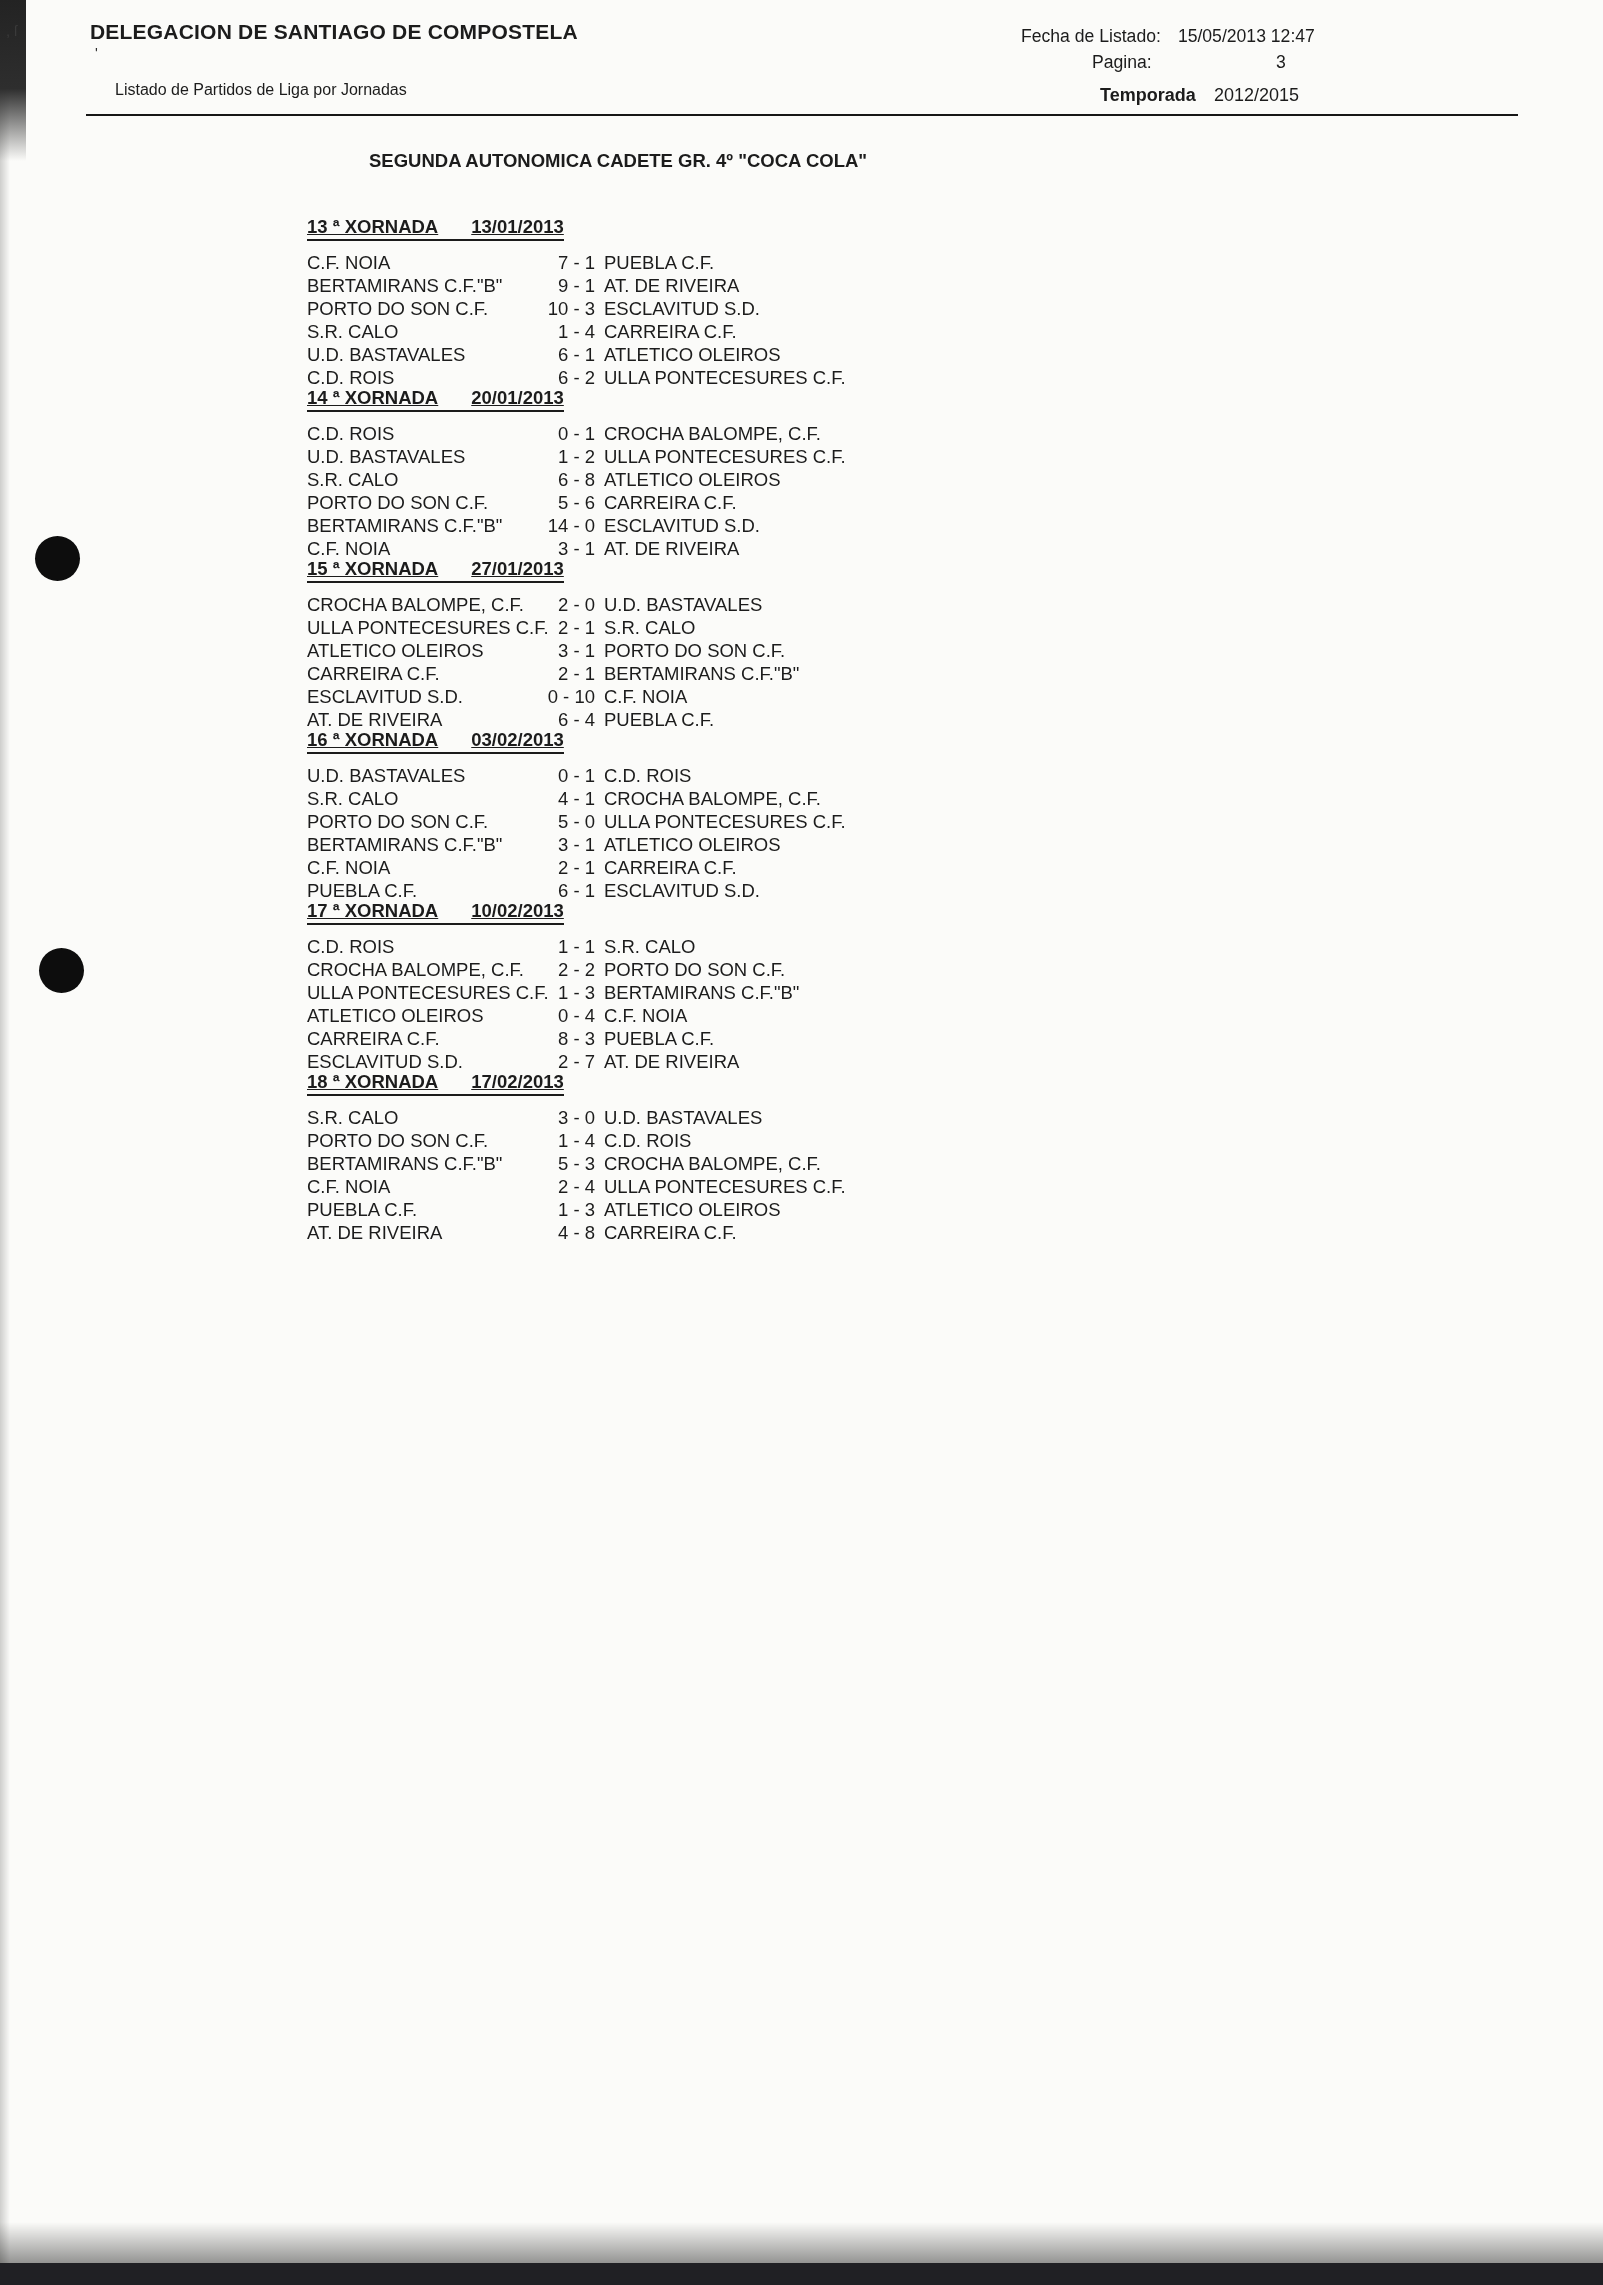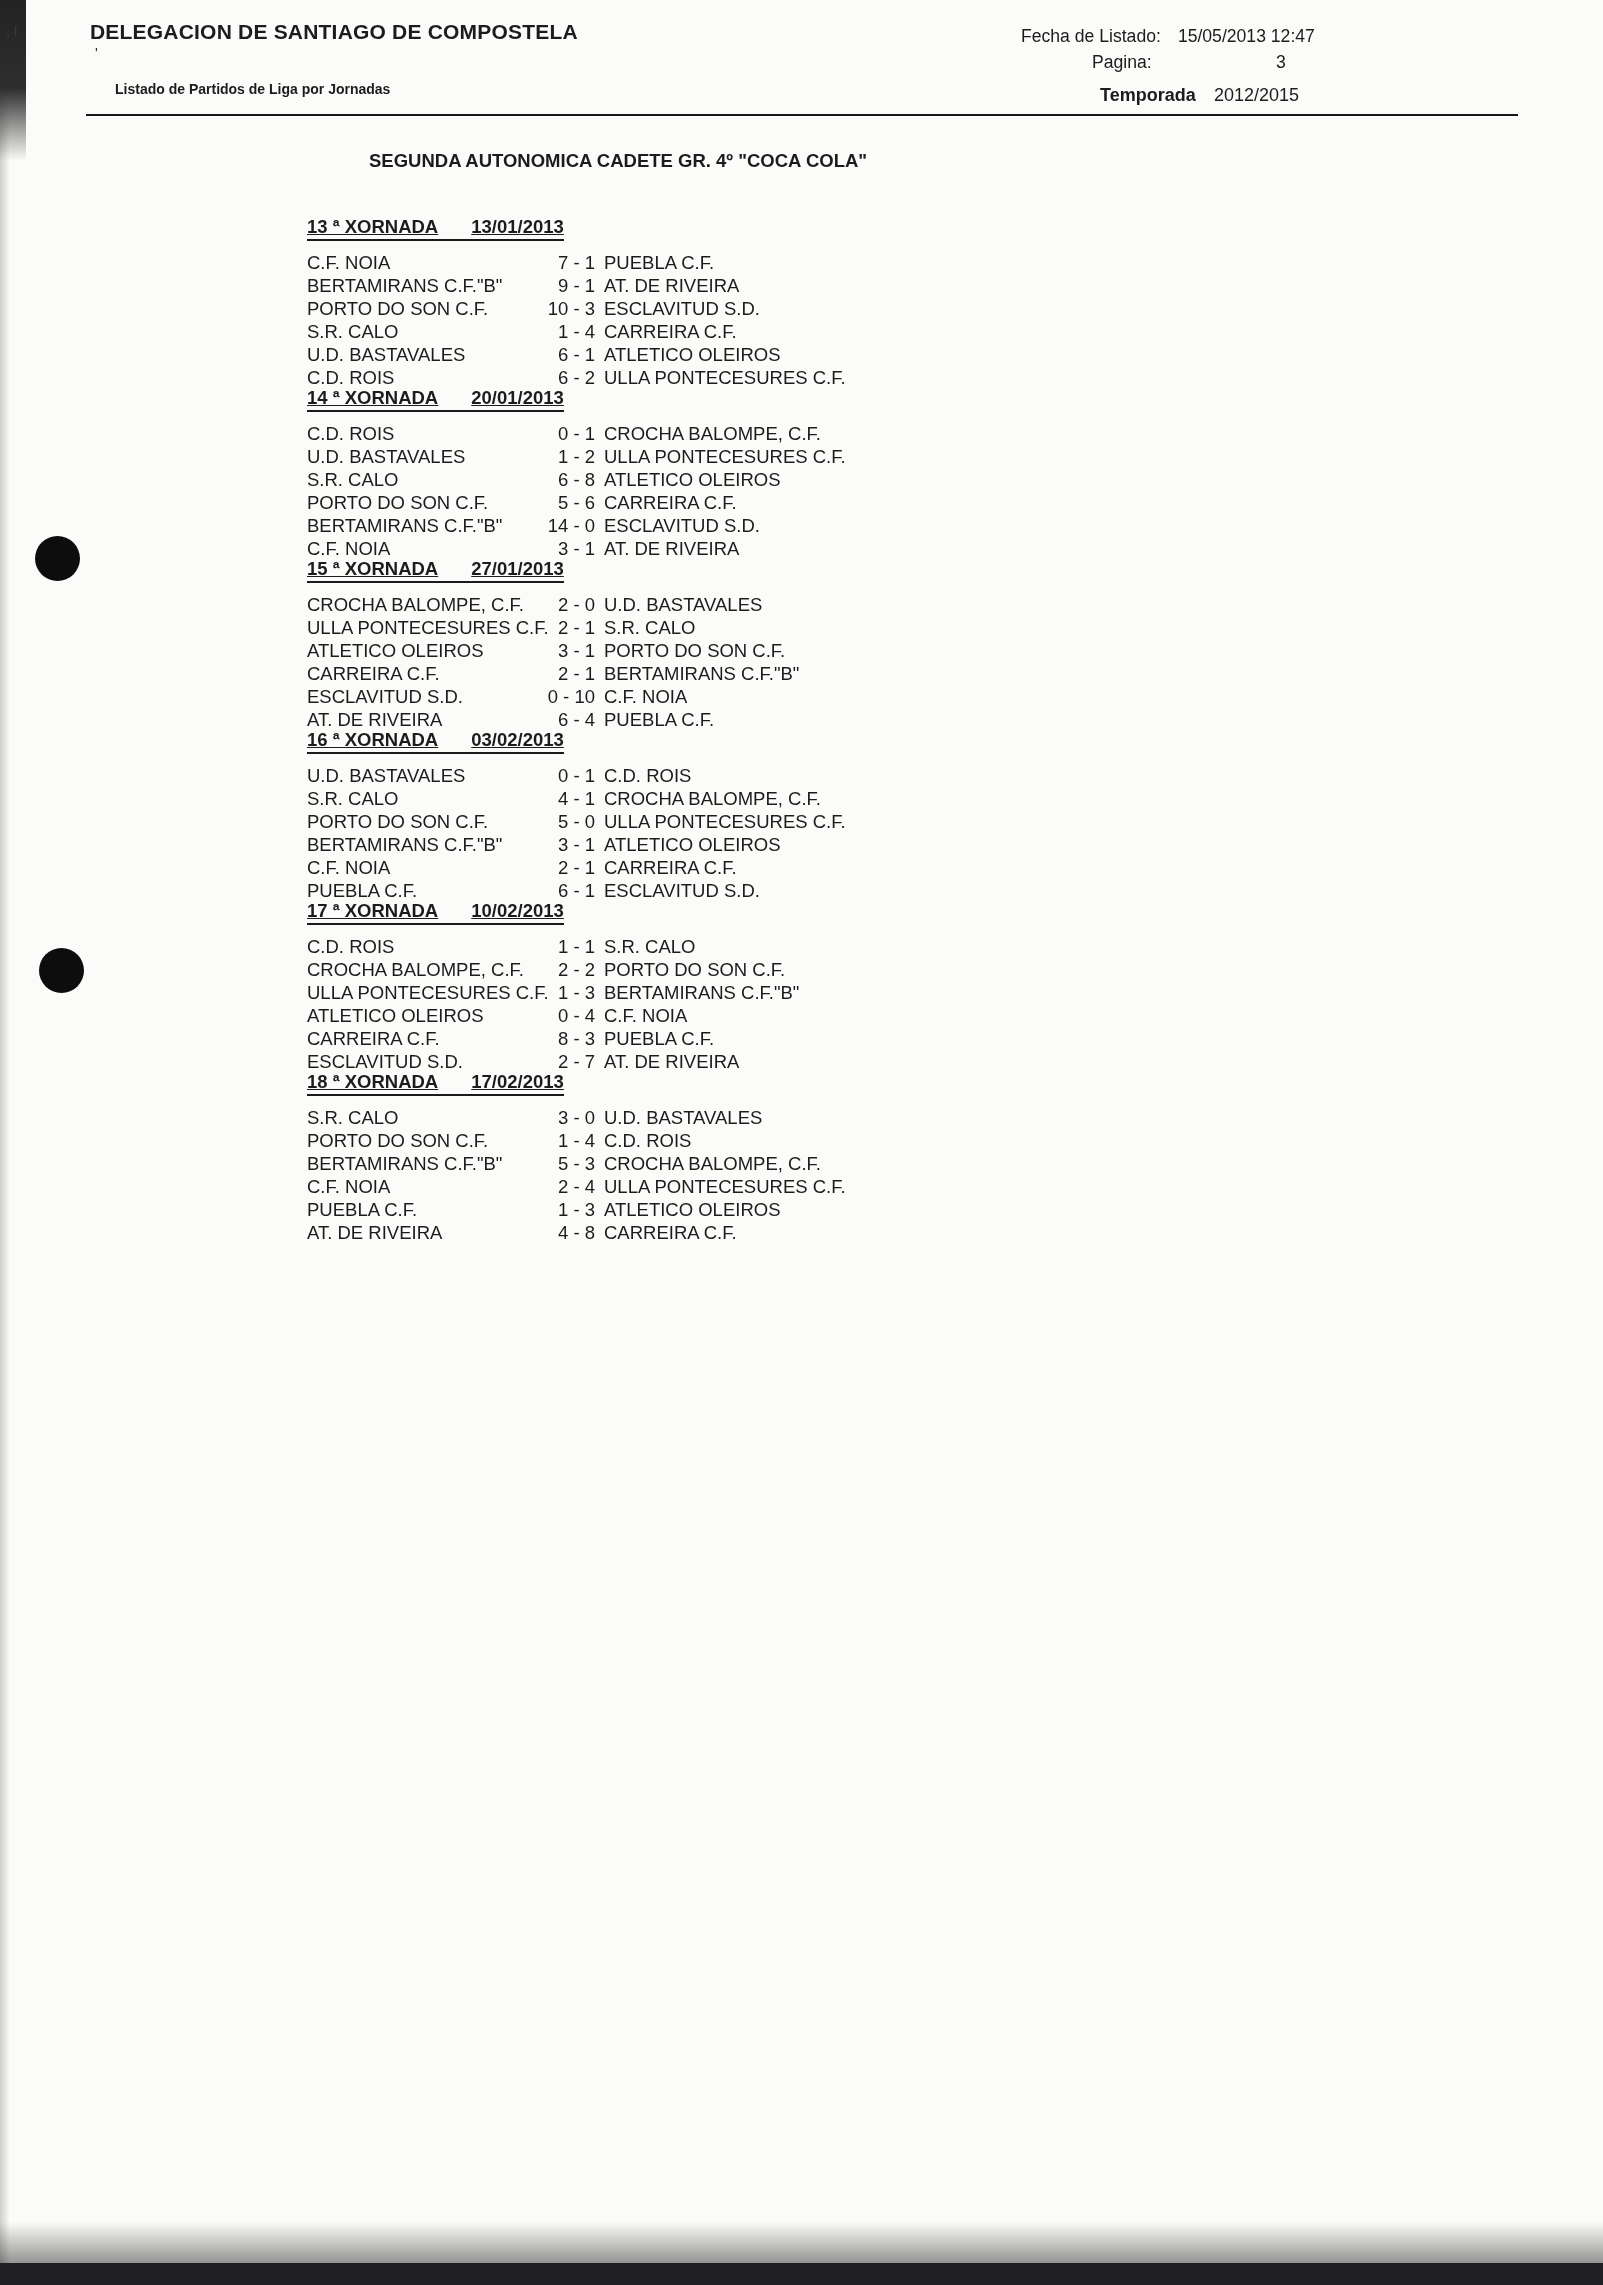--- a/index.html
+++ b/index.html
@@ -30,21 +30,21 @@
   .hole-2 { left:39px; top:948px; }
   .corner-mark { position:absolute; left:5.9px;  top:23.4px; font-size:14.6px; color:#3a3a3a; }
   .head-mark   { position:absolute; left:95px; top:45px; font-size:14.6px; color:#2a2a2a; }
 
   
   .delegation      { position:absolute; left:90px;   top:19.5px; font-size:21px; font-weight:bold; letter-spacing:0.2px; white-space:nowrap; }
   .fecha           { position:absolute; left:1021px; top:26px; font-size:17.6px; white-space:nowrap; }
   .fecha .lbl      { margin-right:17px; }
   .pagina-label    { position:absolute; left:1092px; top:52px; font-size:17.6px; font-weight:normal; }
   .pagina-value    { position:absolute; left:1276px; top:52px; font-size:17.6px; }
-  .listado         { position:absolute; left:115px;  top:81px; font-size:14px; font-weight:bold; white-space:nowrap; }
+  .listado         { position:absolute; left:115px;  top:81px; font-size:16px; font-weight:normal; white-space:nowrap; }
   .temporada-label { position:absolute; left:1100px; top:85px; font-size:18px; font-weight:bold; }
   .temporada-value { position:absolute; left:1214px; top:85px; font-size:18px; }
   .rule            { position:absolute; left:86px;   top:114px; width:1432px; height:2px; background:#161616; }
   .doc-title       { position:absolute; left:369px;  top:150px; font-size:18.5px; font-weight:bold; white-space:nowrap; }
 
   
   .sections   { position:absolute; left:307px; top:216px; width:936px; }
   .jornada    { height:171px; font-size:18.5px; }
   .jhead      { display:inline-block; border-bottom:2px solid #1b1b1b; padding-bottom:1px;
                 font-weight:bold; line-height:21.5px; margin-bottom:10.7px; white-space:nowrap;text-decoration:underline; }

